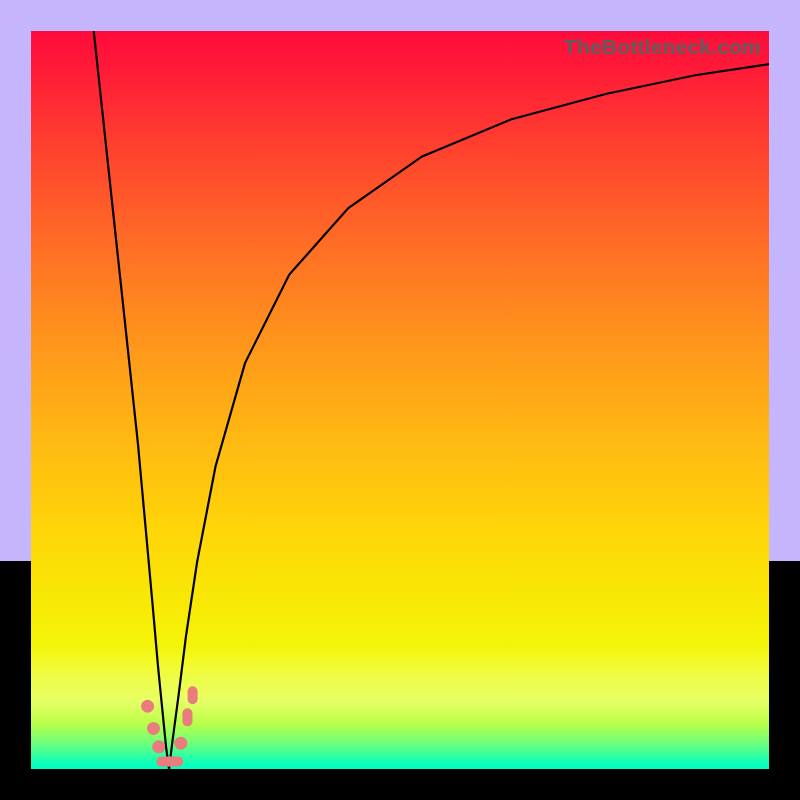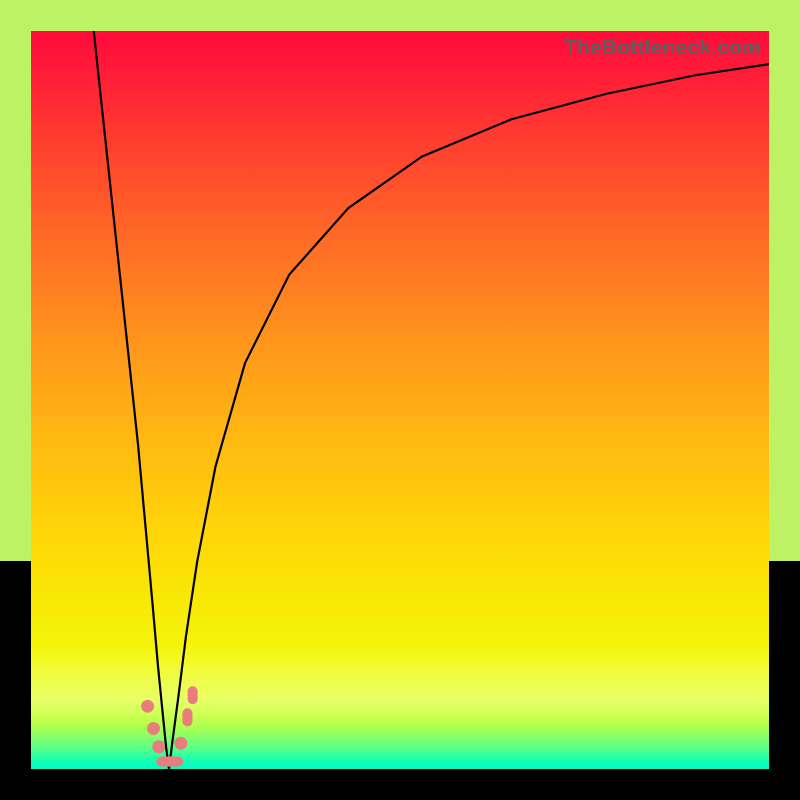--- a/index.html
+++ b/index.html
@@ -9,21 +9,21 @@
     height: 800px;
     overflow: hidden;
     background: #000;
     font-family: Arial, Helvetica, sans-serif;
   }
   .frame {
     position: absolute;
     top: 0; left: 0;
     width: 800px;
     height: 561px;
-    background: #bef264;
+    background: #c4b5fd;
   }
   .plot {
     position: absolute;
     top: 31px;
     left: 31px;
     width: 738px;
     height: 738px;
     overflow: hidden;
   }
   .gradient {

